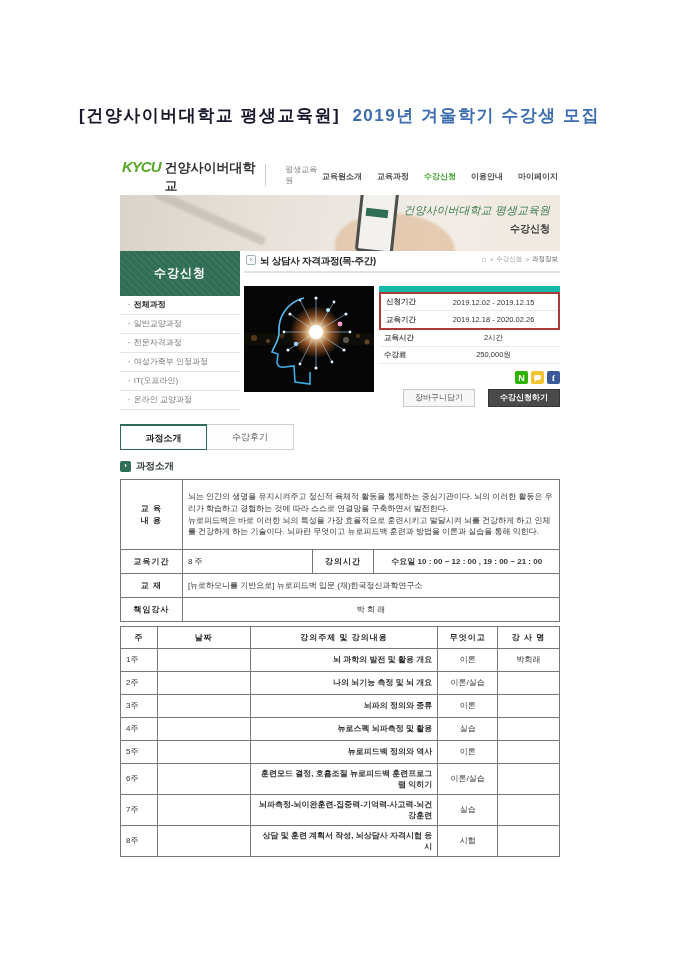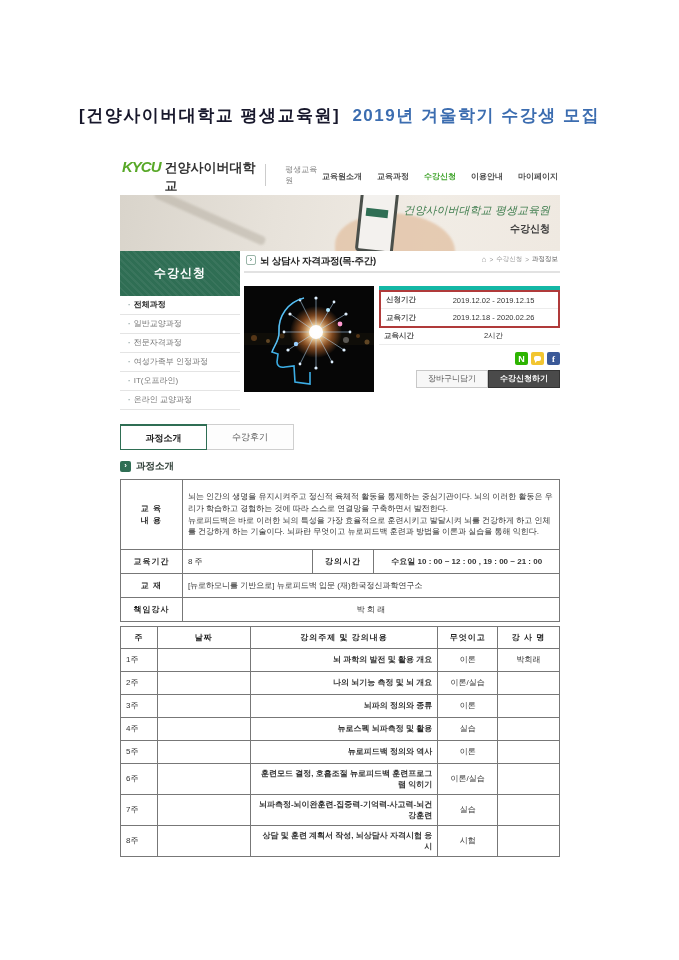--- a/index.html
+++ b/index.html
@@ -55,35 +55,35 @@
     line-height:8px; text-align:center; margin:0 4px 0 2px; border-radius:2px; }
   .course-title { font-size:9.5px; font-weight:bold; color:#222; letter-spacing:-0.2px; }
   .breadcrumb { margin-left:auto; display:flex; align-items:center; gap:3px; font-size:6.5px; color:#999; padding-right:2px; }
   .breadcrumb .crumb-last { color:#555; }
   .breadcrumb .home-icon { font-size:8px; cursor:pointer; }
   .breadcrumb .crumb { cursor:pointer; }
 
   .course-row { display:flex; margin-top:13px; }
   .course-img { width:130px; height:106px; flex:0 0 130px; background:#000; }
   .details-col { width:181px; margin-left:5px; }
-  .detail-rows-outer { border-top:4px solid #14b8a6; }
+  .detail-rows-outer { border-top:6px solid #14b8a6; }
   .red-wrap { border:2px solid #b03a3a; }
   .detail-row { display:flex; height:17px; align-items:center; border-bottom:1px solid #ececec; background:#fff; }
   .detail-label { width:48px; font-size:7.5px; font-weight:bold; color:#555; padding-left:5px; }
   .detail-value { flex:1; text-align:center; font-size:7.5px; color:#333; }
   .socials { display:flex; justify-content:flex-end; gap:3px; margin-top:7px; }
   .chip { width:13px; height:13px; border-radius:2px; color:#fff; display:flex; align-items:center;
     justify-content:center; font-size:9px; font-weight:bold; cursor:pointer; position:relative; }
   .chip-naver { background:#2DB400; }
   .chip-kakao { background:#F2C530; }
   .chip-fb { background:#3B5998; font-family:"Liberation Serif", serif; }
   .bubble { width:7px; height:5px; background:#fff; border-radius:2px; position:relative; }
   .bubble::after { content:""; position:absolute; left:1px; bottom:-2px; border:2px solid transparent;
     border-top-color:#fff; border-left-color:#fff; width:0; height:0; }
-  .btn-row { display:flex; justify-content:flex-end; gap:0; margin-top:5px; }
+  .btn-row { display:flex; justify-content:flex-end; gap:13px; margin-top:5px; }
   .btn { height:18px; line-height:16px; font-size:8px; padding:0 11px; cursor:pointer; white-space:nowrap; }
   .btn-cart { background:#f7f7f7; border:1px solid #c8c8c8; color:#555; }
   .btn-apply { background:#4a4a4a; border:1px solid #333; color:#fff; font-weight:bold; }
 
   
   .tabs { position:absolute; left:120px; top:424px; display:flex; }
   .tab { width:87px; height:26px; line-height:24px; text-align:center; font-size:9px; cursor:pointer; }
   .tab-active { border:1px solid #2f6e54; border-top:2px solid #2f6e54; background:#fff;
     font-weight:bold; color:#222; }
   .tab-inactive { border:1px solid #cfcfcf; border-left:none; background:#fdfdfd; color:#555; }
@@ -245,20 +245,24 @@
                 </div>
                 <div class="detail-row" style="border-bottom:none;">
                   <span class="detail-label">교육기간</span>
                   <span class="detail-value">2019.12.18 - 2020.02.26</span>
                 </div>
               </div>
               <div class="detail-row">
                 <span class="detail-label">교육시간</span>
                 <span class="detail-value">2시간</span>
               </div>
+              <div class="detail-row">
+                <span class="detail-label">수강료</span>
+                <span class="detail-value">250,000원</span>
+              </div>
             </div>
 
             <div class="socials">
               <span class="chip chip-naver">N</span>
               <span class="chip chip-kakao">
                   <span class="bubble"></span>
                 </span>
               <span class="chip chip-fb">f</span>
             </div>
 

